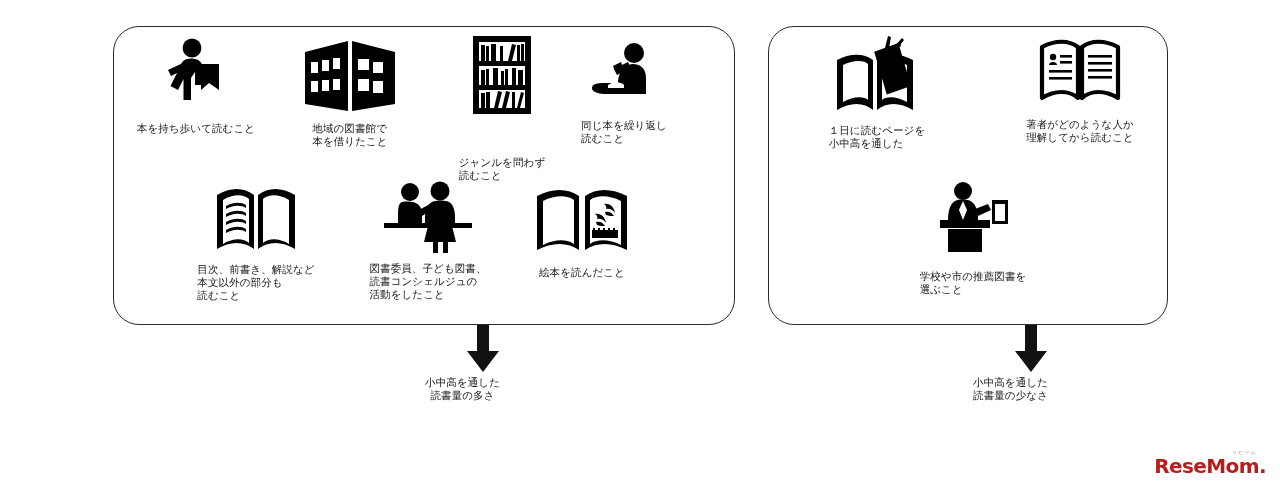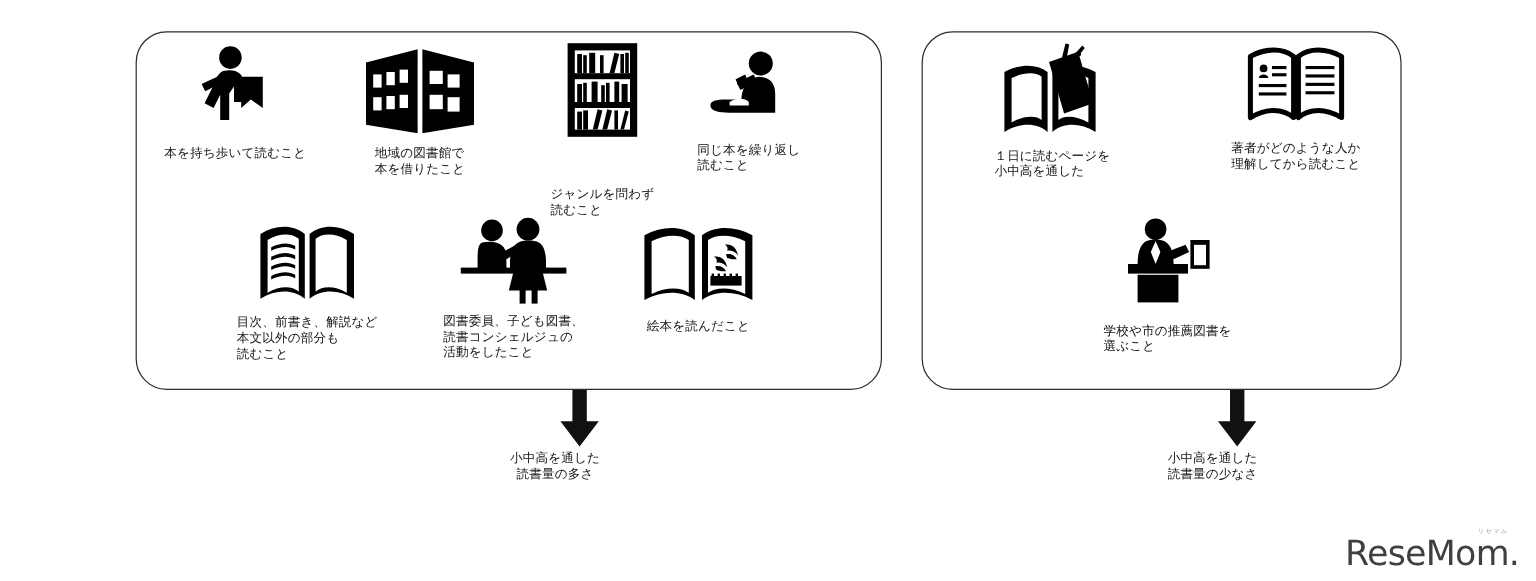--- a/index.html
+++ b/index.html
@@ -91,21 +91,21 @@
     line-height:1;
     user-select:none;
   }
   #watermark .logo-kana{
     font-size:5px;color:#9a9a9a;letter-spacing:1.2px;
     margin-right:9px;margin-bottom:1px;
     font-family:"DejaVu Sans",sans-serif;
   }
   #watermark .logo-word{
     font-family:"DejaVu Sans","Liberation Sans",sans-serif;
-    font-weight:normal;font-size:29px;color:#404040;
+    font-weight:bold;font-size:20px;color:#b91c1c;
     letter-spacing:-0.6px;
   }
 </style>
 </head>
 <body>
 
 <div class="stage">
 
   <div id="box-left" class="group-box"></div>
 

